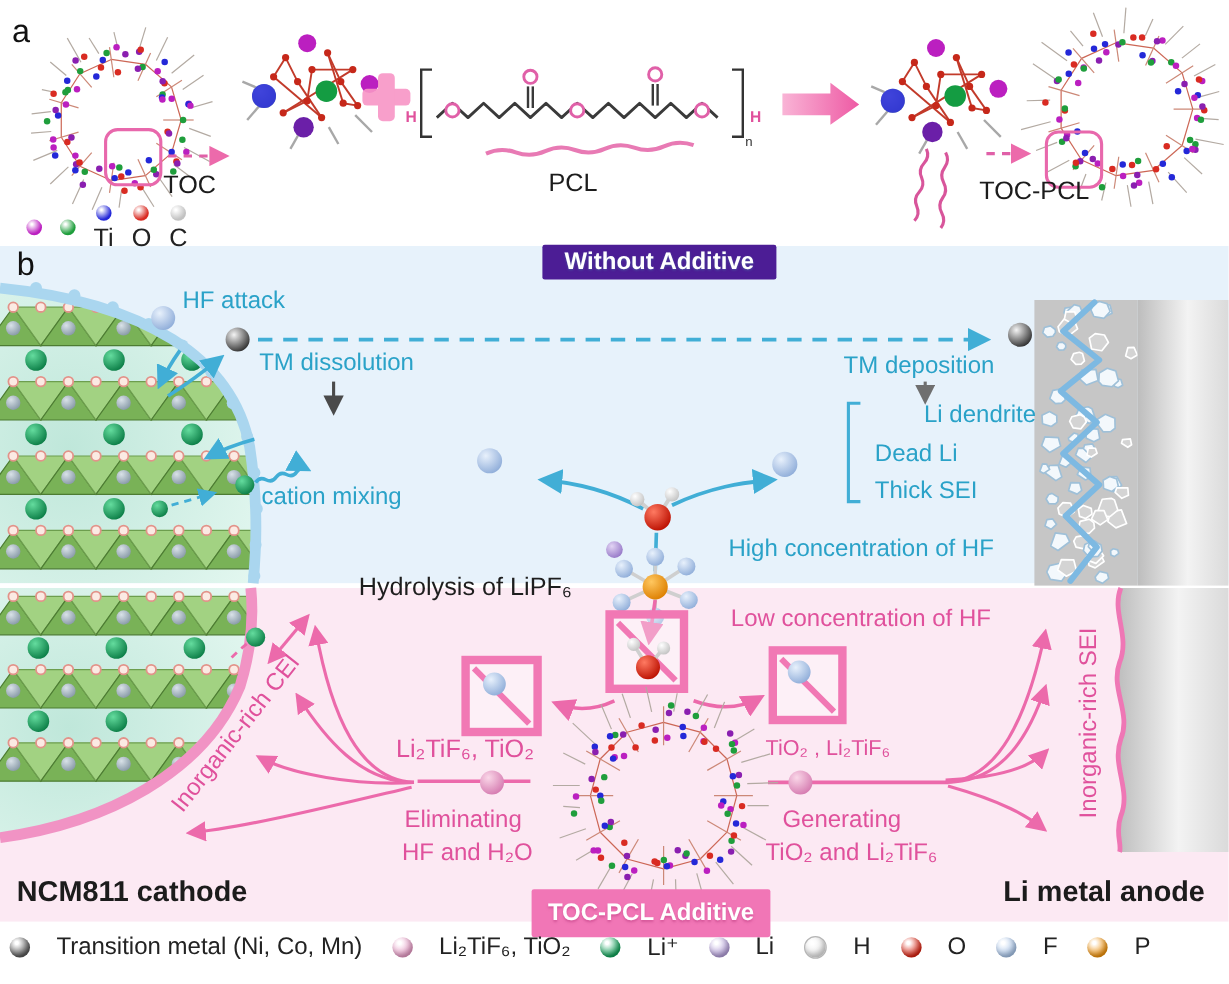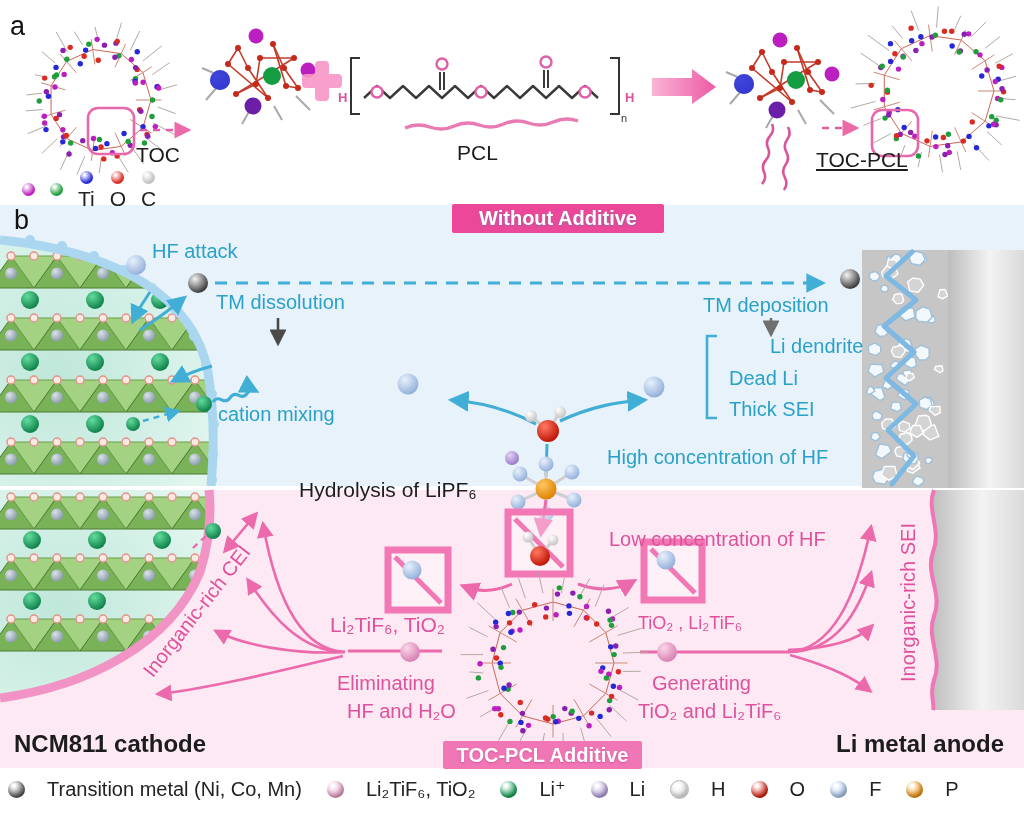--- a/index.html
+++ b/index.html
@@ -9,48 +9,48 @@
   #bg-bottom{position:absolute;left:0;top:490px;width:1024px;height:278px;background:#fce9f3;}
   #divider{position:absolute;left:0;top:486px;width:1024px;height:4px;background:#ffffff;}
   #art{position:absolute;left:0;top:0;}
   .ann{position:absolute;white-space:nowrap;line-height:1.05;}
   .teal{color:#2aa2c8;font-size:20px;}
   .pinkt{color:#e0519c;font-size:20px;}
   .dark{color:#1c1c1c;}
   .panel-label{font-size:27px;color:#111;}
   .banner{position:absolute;display:flex;align-items:center;justify-content:center;
           color:#fff;font-weight:bold;font-size:20px;border-radius:2px;}
-  #banner-top{left:452px;top:204px;width:212px;height:29px;background:#ec4899;
+  #banner-top{left:452px;top:204px;width:195px;height:29px;background:#4c1d95;
               text-shadow:0 1px 2px rgba(70,130,170,.55);}
-  #banner-bottom{left:443px;top:741px;width:199px;height:28px;background:#f176b6;
+  #banner-bottom{left:443px;top:741px;width:199px;height:40px;background:#f176b6;
               text-shadow:0 1px 2px rgba(190,60,130,.55);}
   #t-a{left:10px;top:12px;}
   #t-b{left:14px;top:206px;}
   #t-toc{left:136px;top:144px;font-size:21px;}
   #t-pcl{left:457px;top:142px;font-size:21px;}
-  #t-tocpcl{left:816px;top:149px;font-size:21px;text-decoration:underline;}
+  #t-tocpcl{left:816px;top:149px;font-size:21px;}
   #legend-a{position:absolute;left:22px;top:171px;display:flex;gap:15px;align-items:center;
             font-size:21px;color:#222;}
   .lga{display:flex;align-items:center;gap:3px;flex-direction:column;}
   .lga-dot{width:13px;height:13px;border-radius:50%;display:inline-block;}
   #t-hf-attack{left:152px;top:241px;}
   #t-tm-diss{left:216px;top:292px;}
   #t-cation{left:218px;top:362px;margin-top:42px;}
   #t-tm-dep{left:703px;top:295px;}
   #t-dendrite{left:729px;top:336px;margin-left:41px;}
   #t-deadli{left:729px;top:368px;}
   #t-thicksei{left:729px;top:399px;}
   #t-highhf{left:607px;top:447px;}
   #t-hydrolysis{left:299px;top:479px;font-size:21px;color:#1e1e1e;}
-  #t-lowhf{left:609px;top:506px;margin-top:23px;}
+  #t-lowhf{left:609px;top:506px;}
   #t-cei{left:97px;top:601px;width:200px;text-align:center;transform:rotate(-52deg);}
   #t-sei{left:827px;top:592px;width:162px;text-align:center;transform:rotate(-90deg);}
   #t-leftprod{left:330px;top:614px;font-size:21px;}
   #t-elim1{left:337px;top:673px;}
-  #t-elim2{left:335px;top:701px;margin-left:12px;}
+  #t-elim2{left:335px;top:701px;}
   #t-rightprod{left:638px;top:614px;font-size:18px;}
   #t-gen1{left:652px;top:673px;}
   #t-gen2{left:638px;top:701px;}
   #t-cathode{left:14px;top:731px;font-size:24px;font-weight:bold;}
   #t-anode{left:836px;top:731px;font-size:24px;font-weight:bold;}
   #legend-b{position:absolute;left:8px;top:777px;display:flex;gap:25px;align-items:center;
             font-size:20px;color:#222;}
   .lgb{display:flex;align-items:center;gap:22px;}
   .lgb-dot{width:17px;height:17px;border-radius:50%;display:inline-block;box-shadow:inset -2px -3px 4px rgba(0,0,0,.25);}
 </style>

